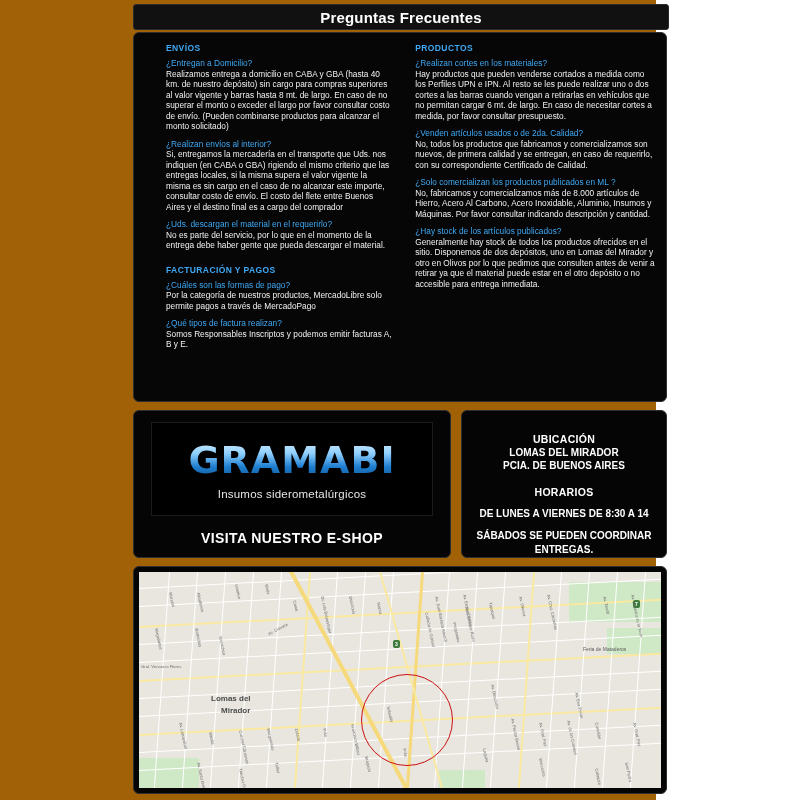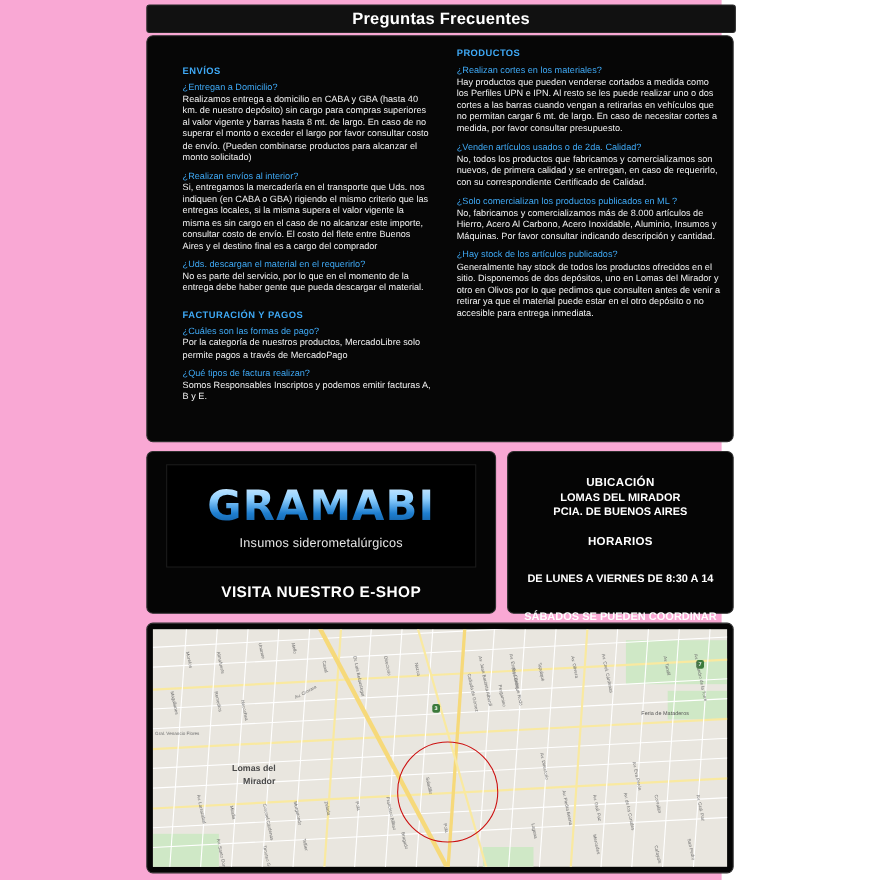--- a/index.html
+++ b/index.html
@@ -10,21 +10,21 @@
   body {
     width: 800px;
     height: 800px;
     font-family: "Liberation Sans", sans-serif;
     overflow: hidden;
   }
   .page {
     position: relative;
     width: 656px;
     height: 800px;
-    background: #f9a8d4;
+    background: #a16207;
     box-sizing: border-box;
   }
 
   
   .title-bar {
     position: absolute;
     left: 133px;
     top: 4px;
     width: 534px;
     height: 24px;
@@ -54,21 +54,21 @@
     border-radius: 6px;
     box-sizing: border-box;
     padding: 8px 10px 8px 10px;
     display: flex;
     gap: 14px;
   }
   .faq-col {
     width: 50%;
     box-sizing: border-box;
   }
-  .faq-col.left { padding-left: 22px; margin-top: 16px; }
+  .faq-col.left { padding-left: 22px; }
   .faq-col.right { padding-left: 8px; }
 
   .section-head {
     color: #3fa9f5;
     font-size: 8.5px;
     font-weight: bold;
     letter-spacing: 0.4px;
     margin: 2px 0 5px 0;
   }
   .section-head.second { margin-top: 14px; }
@@ -159,21 +159,21 @@
     letter-spacing: 0.3px;
     line-height: 13px;
   }
   .info-l {
     color: #ffffff;
     font-size: 10px;
     font-weight: bold;
     line-height: 13px;
   }
   .info-h.spaced { margin-top: 14px; }
-  .info-l.block { margin-top: 21px; line-height: 14px; }
+  .info-l.block { margin-top: 8px; line-height: 14px; }
 
   
   .map-panel {
     position: absolute;
     left: 133px;
     top: 566px;
     width: 534px;
     height: 228px;
     background: #050505;
     border: 1px solid #2e2e2e;

